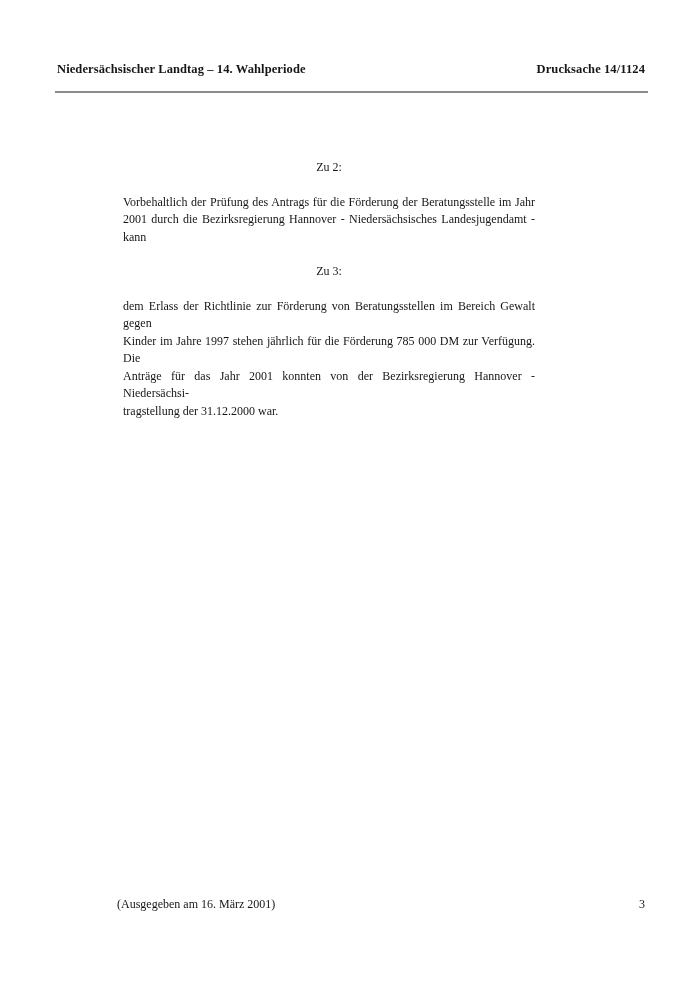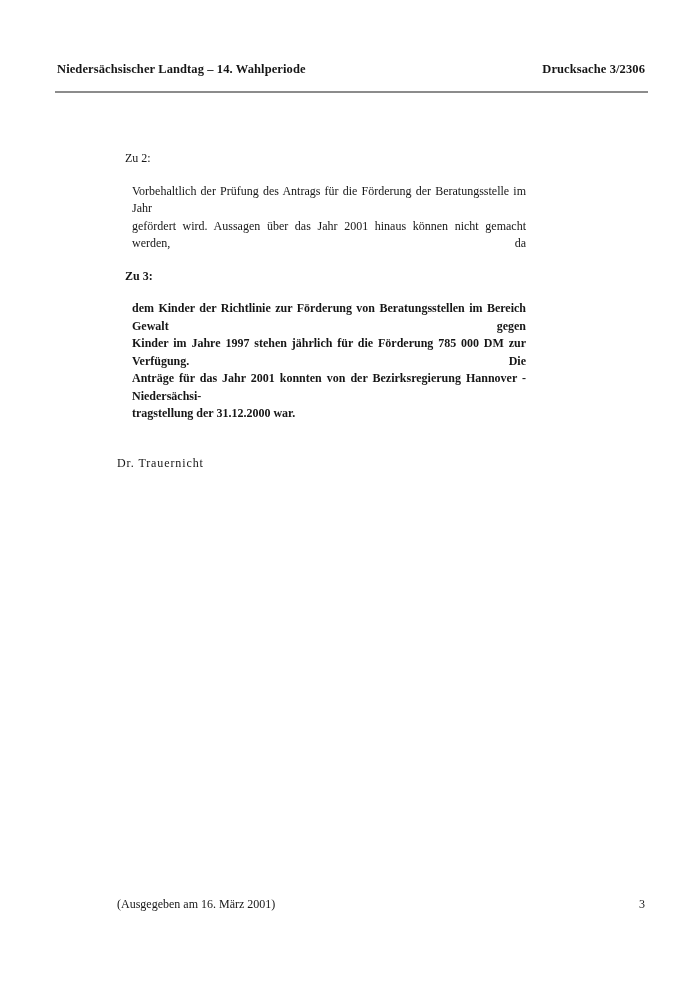--- a/index.html
+++ b/index.html
@@ -38,29 +38,28 @@
   }
   .content {
     position: absolute;
     top: 142px;
     left: 117px;
     width: 424px;
     font-size: 12px;
     line-height: 17.5px;
   }
   .zu-heading {
-    margin: 8px;
-    text-align: left;
+    margin: 17px;
+    text-align: center;
   }
   .doc-section + .doc-section {
     margin-top: 5px;
-    font-weight: bold;
   }
   .para {
-    margin: 15px;
+    margin: 6px;
   }
   .para .line {
     text-align: justify;
     text-align-last: justify;
     white-space: normal;
   }
   .para .line.last {
     text-align-last: left;
   }
   .signature {
@@ -83,46 +82,45 @@
     font-size: 12px;
   }
 </style>
 </head>
 <body>
 
 <div class="page">
 
   <div class="doc-header">
     <span>Niedersächsischer Landtag – 14. Wahlperiode</span>
-    <span>Drucksache 3/2306</span>
+    <span>Drucksache 14/1124</span>
   </div>
 
   <div class="header-rule"></div>
 
   <div class="content">
 
     <div class="doc-section">
       <p class="zu-heading">Zu 2:</p>
       <div class="para">
           <div class="line">Vorbehaltlich der Prüfung des Antrags für die Förderung der Beratungsstelle im Jahr</div>
-          <div class="line">gefördert wird. Aussagen über das Jahr 2001 hinaus können nicht gemacht werden, da</div>
+          <div class="line">2001 durch die Bezirksregierung Hannover - Niedersächsisches Landesjugendamt - kann</div>
         </div>
     </div>
 
     <div class="doc-section">
       <p class="zu-heading">Zu 3:</p>
       <div class="para">
-          <div class="line">dem Kinder der Richtlinie zur Förderung von Beratungsstellen im Bereich Gewalt gegen</div>
+          <div class="line">dem Erlass der Richtlinie zur Förderung von Beratungsstellen im Bereich Gewalt gegen</div>
           <div class="line">Kinder im Jahre 1997 stehen jährlich für die Förderung 785&nbsp;000 DM zur Verfügung. Die</div>
           <div class="line">Anträge für das Jahr 2001 konnten von der Bezirksregierung Hannover - Niedersächsi-</div>
           <div class="line last">tragstellung der 31.12.2000 war.</div>
         </div>
     </div>
 
-    <p class="signature">Dr. Trauernicht</p>
 
   </div>
 
   <div class="doc-footer">
     <span>(Ausgegeben am 16. März 2001)</span>
     <span class="page-number">3</span>
   </div>
 
 </div>
 

